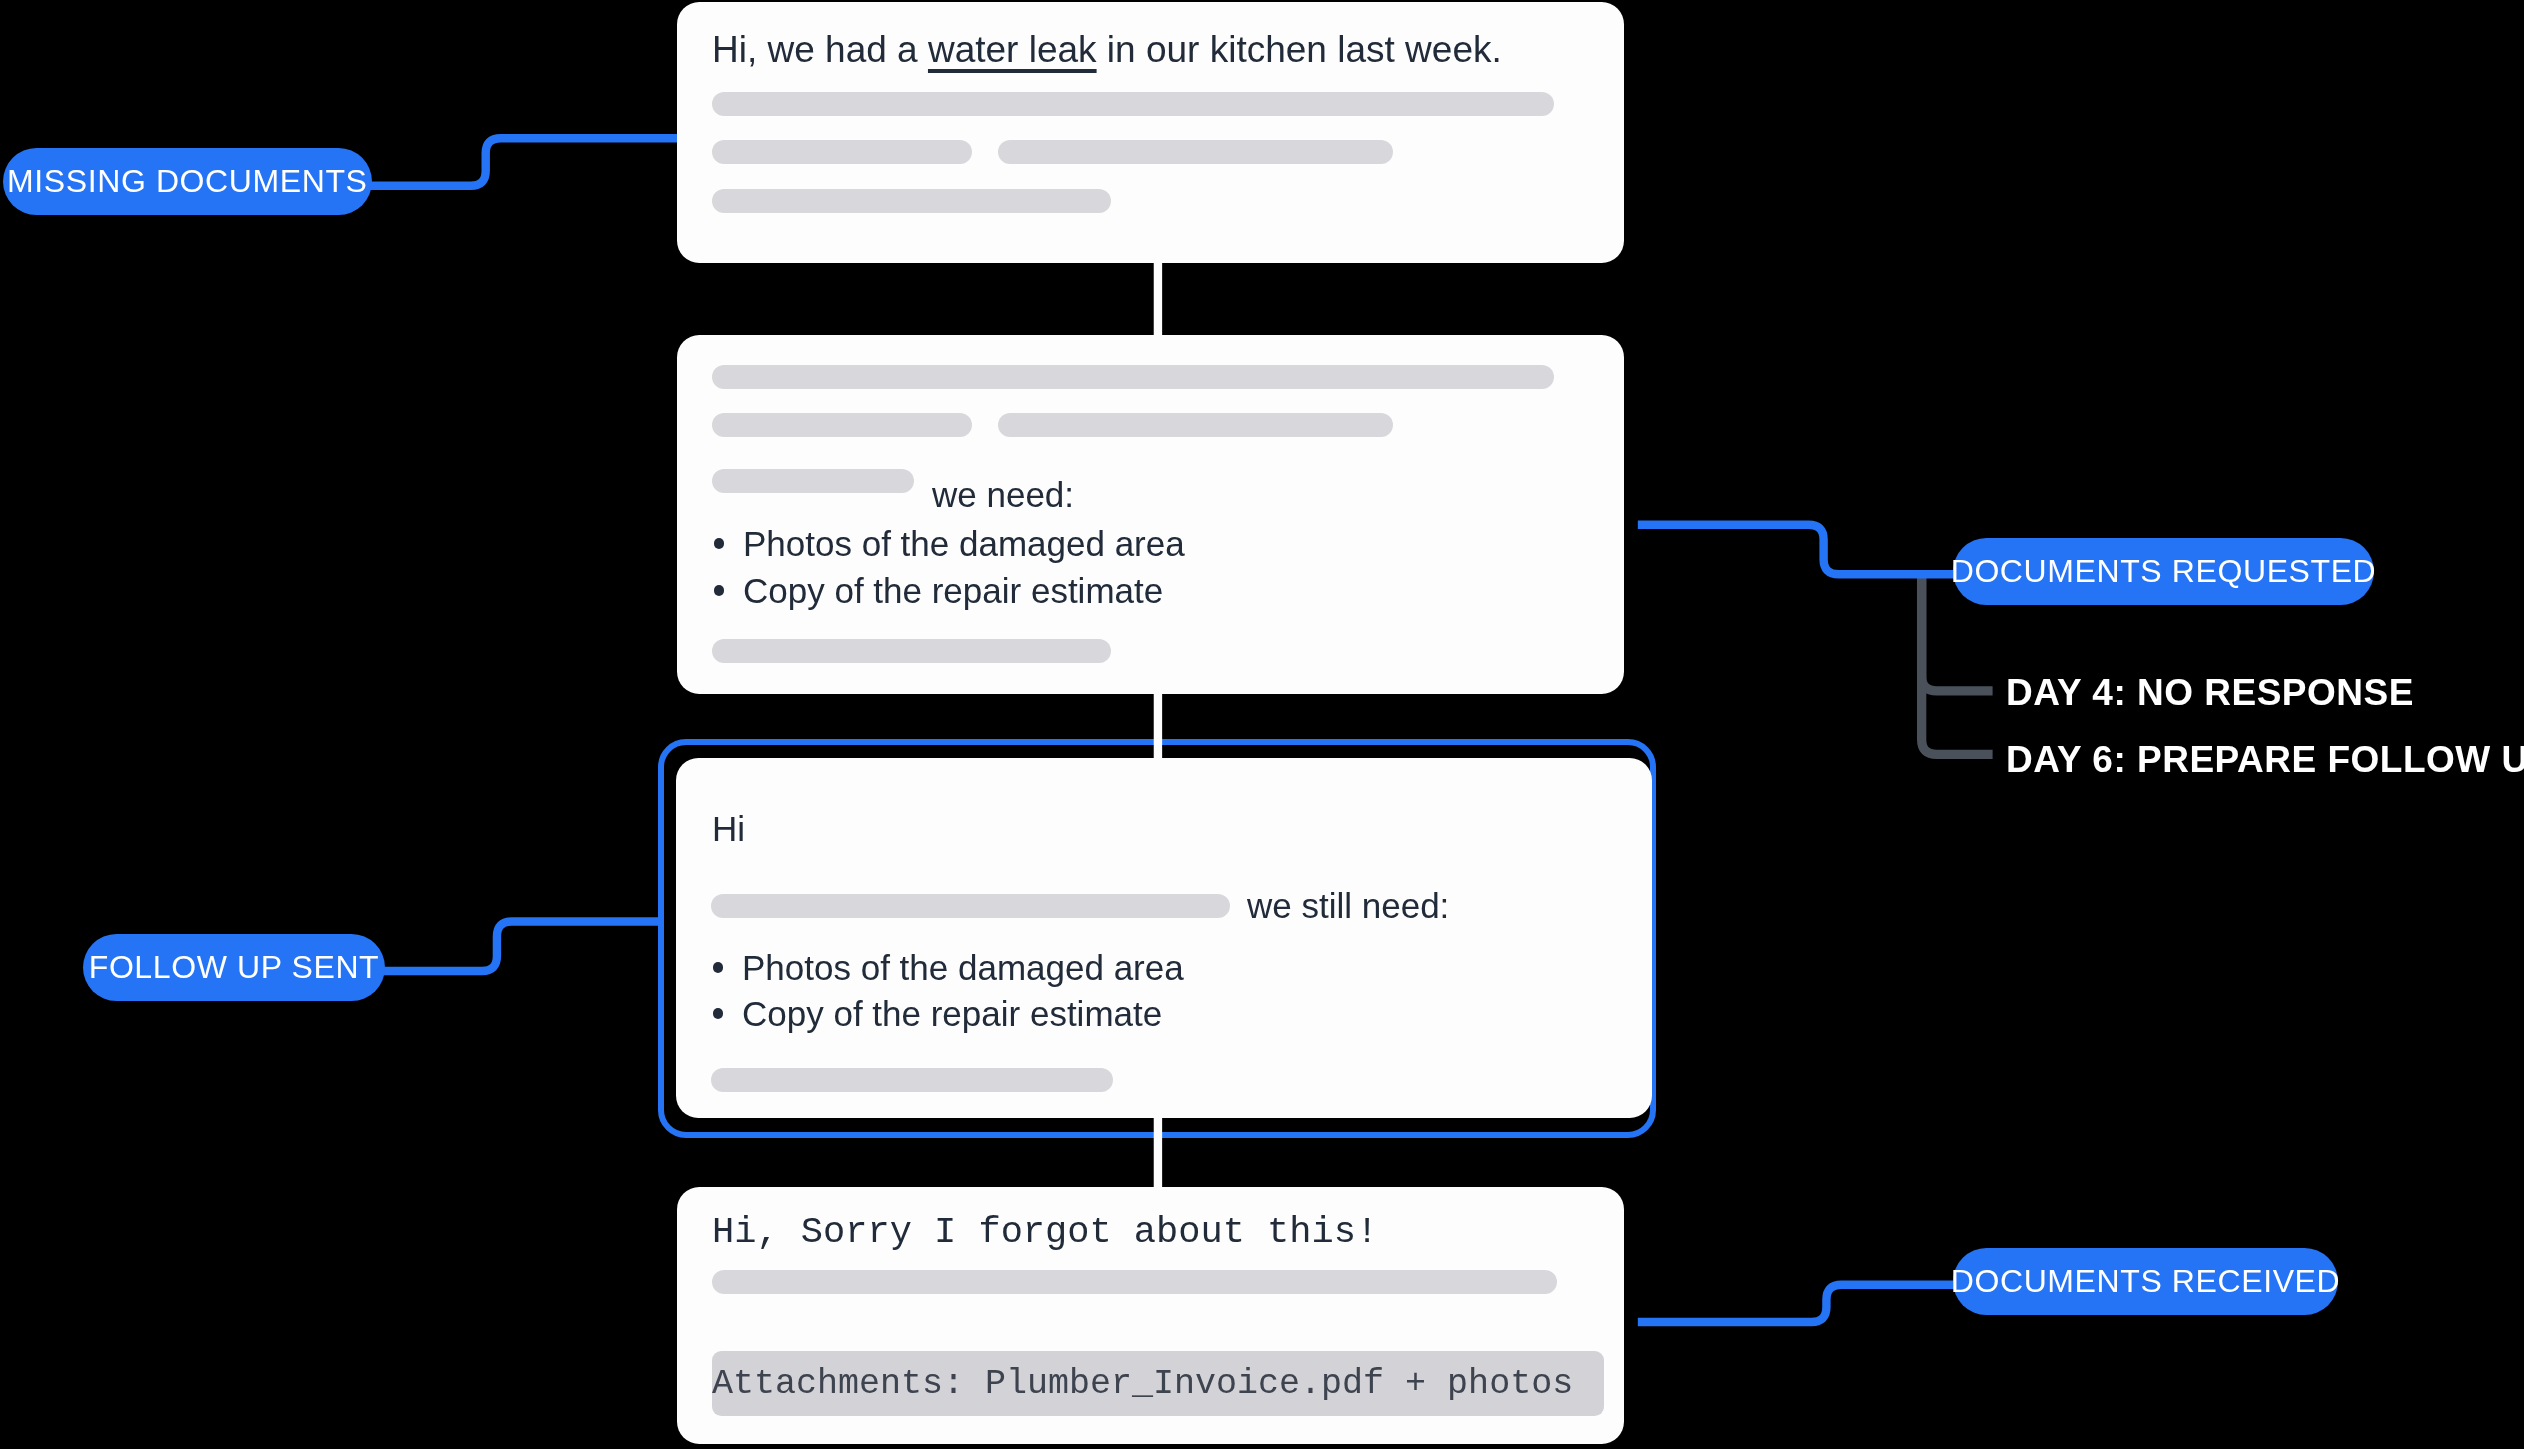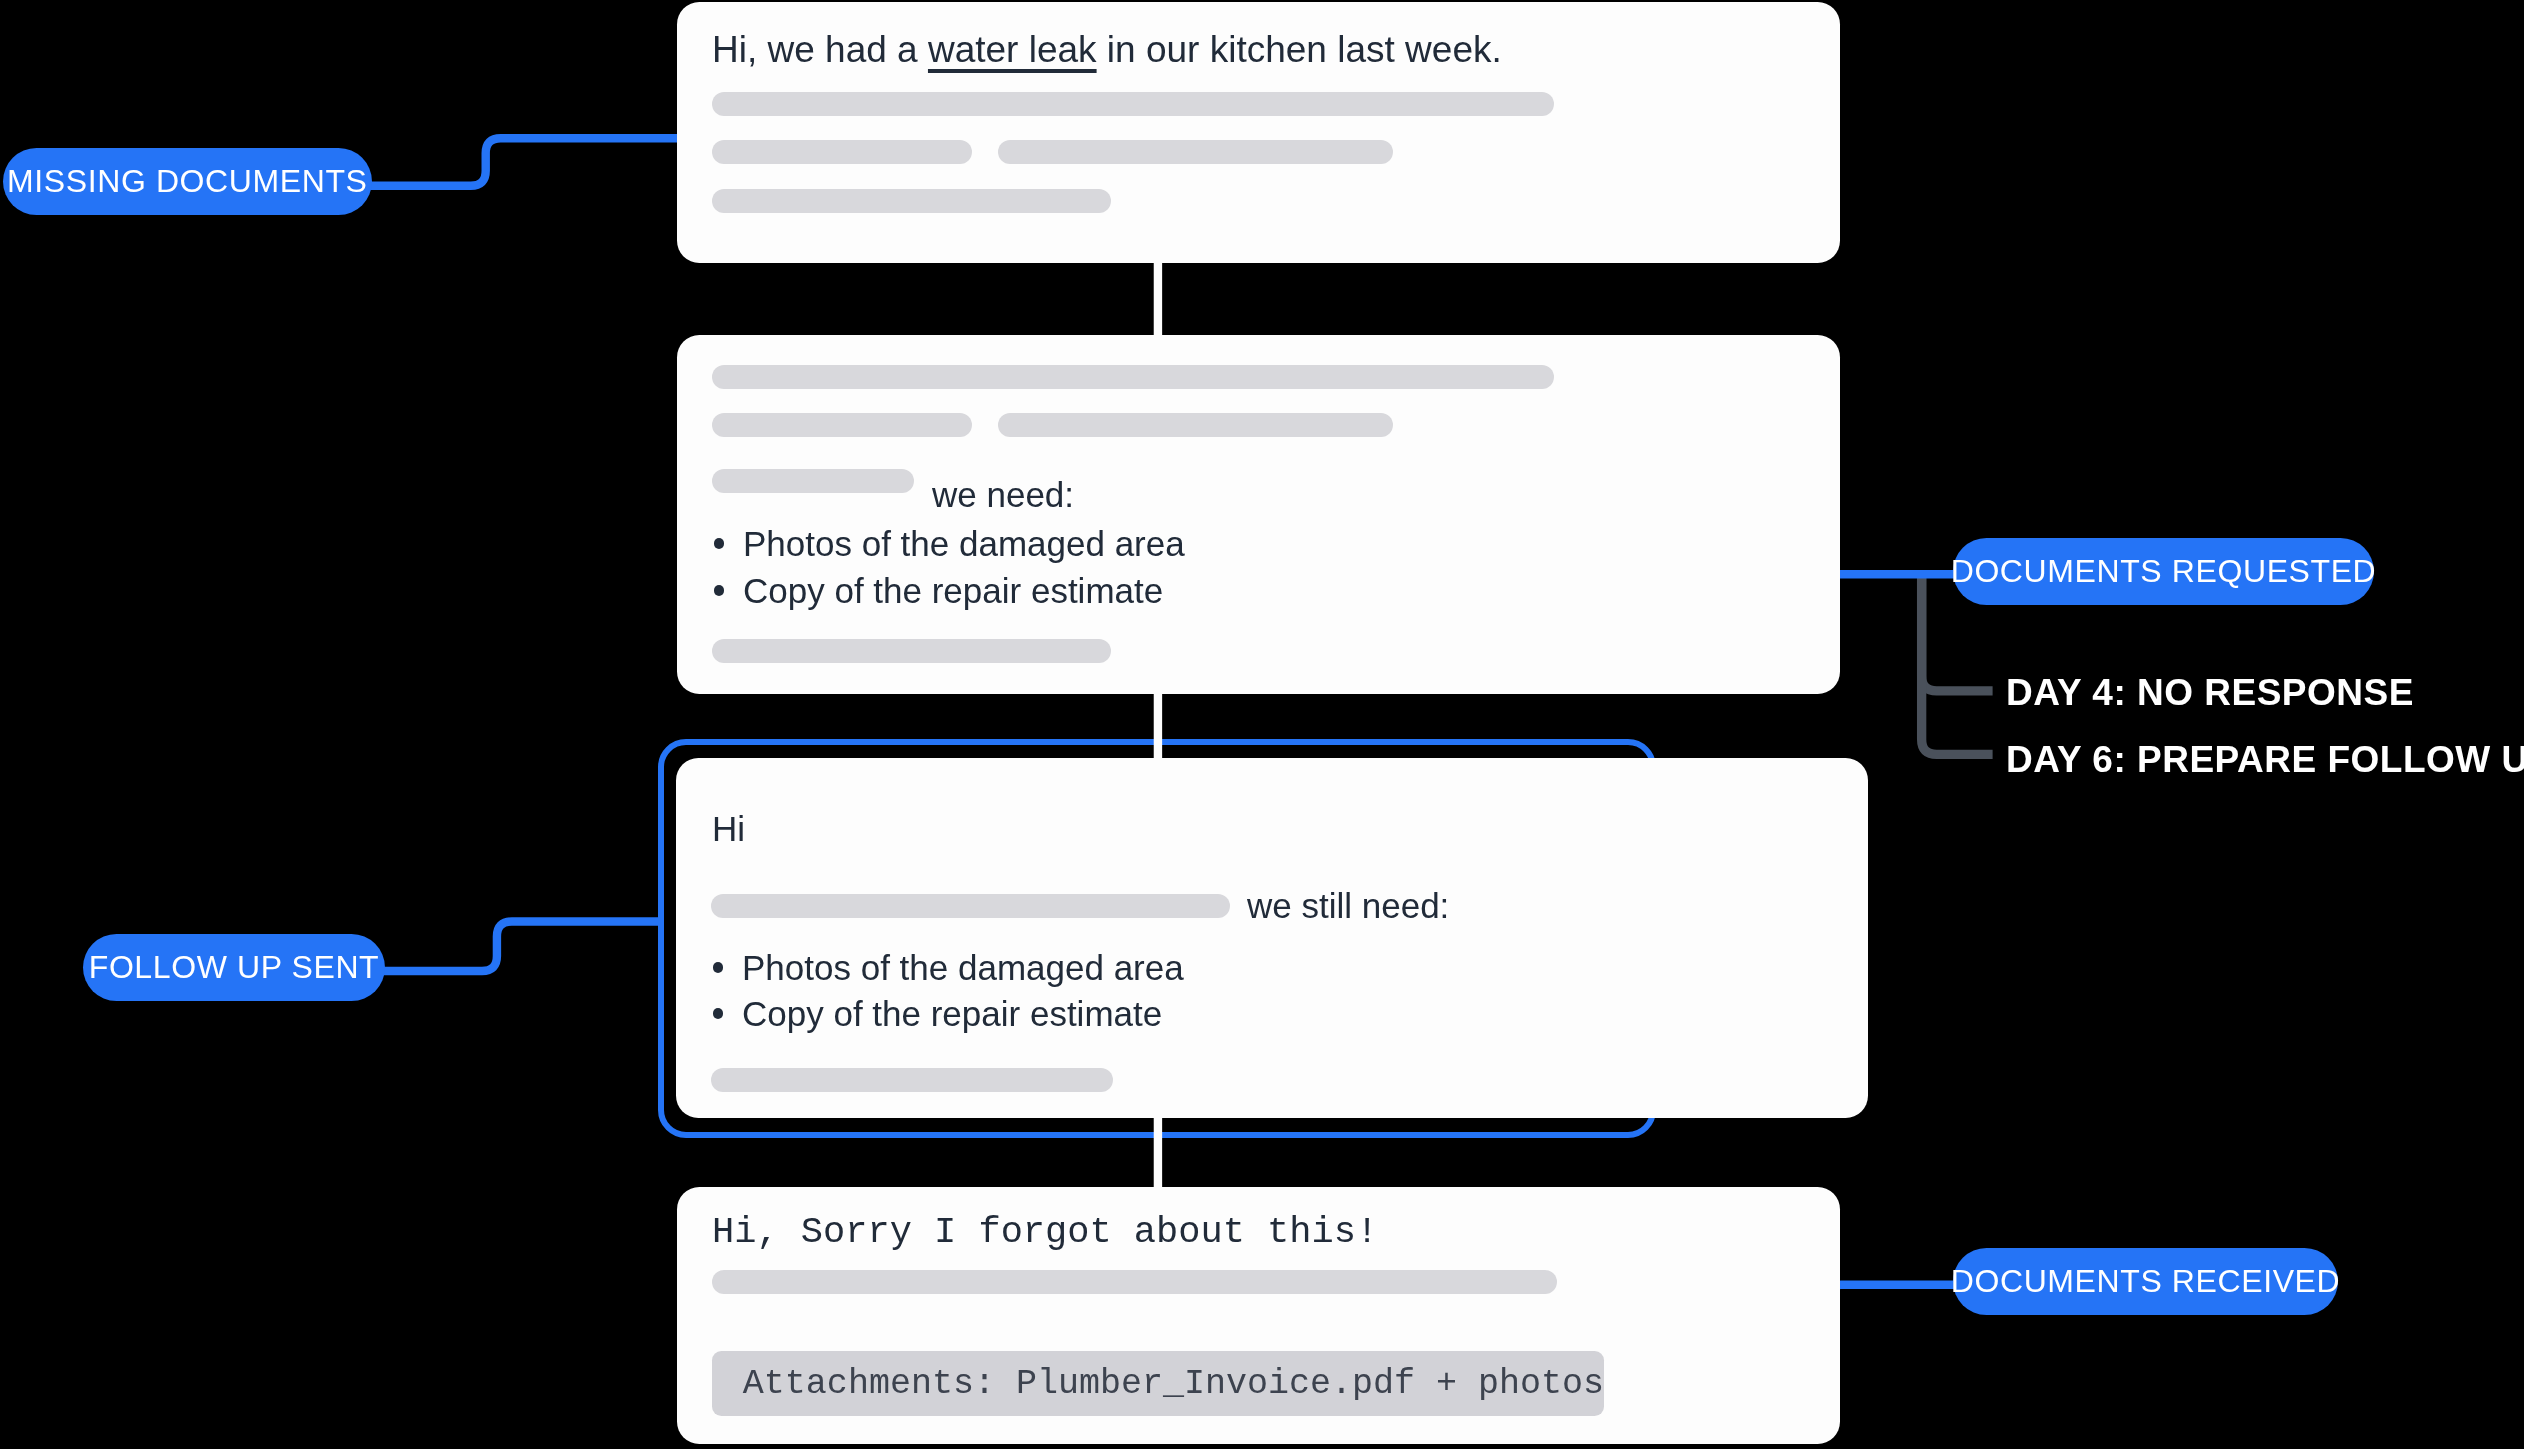--- a/index.html
+++ b/index.html
@@ -10,21 +10,21 @@
     background: #000;
     overflow: hidden;
     font-family: "Liberation Sans", sans-serif;
   }
   svg.wires { position: absolute; left: 0; top: 0; z-index: 1; }
   svg.wires-top { position: absolute; left: 0; top: 0; z-index: 4; }
 
   .card {
     position: absolute;
     left: 677px;
-    width: 1163px;
+    width: 947px;
     background: #fdfdfd;
     border-radius: 22.4px;
     z-index: 2;
   }
   .card-1 { top: 1.9px;    height: 261px; }
   .card-2 { top: 335px;  height: 359px; }
   .card-3 { top: 758px;  height: 360px; left: 676px; padding-left: 29px; }
   .card-4 { top: 1187px; height: 257px; font-family: Liberation Mono, monospace; }
 
   .outline {
@@ -112,21 +112,21 @@
   }
 
   .attach-box {
     position: absolute;
     left: 35px; top: 164px;
     width: 892px; height: 65px;
     border-radius: 9.3px;
     background: #d2d2d7;
     display: flex;
     align-items: center;
-    justify-content: flex-end;
+    justify-content: flex-start;
     color: #3d434f;
     font-size: 35px;
     white-space: nowrap;
   }
 </style>
 </head>
 <body>
 
 <div id="canvas">
 

